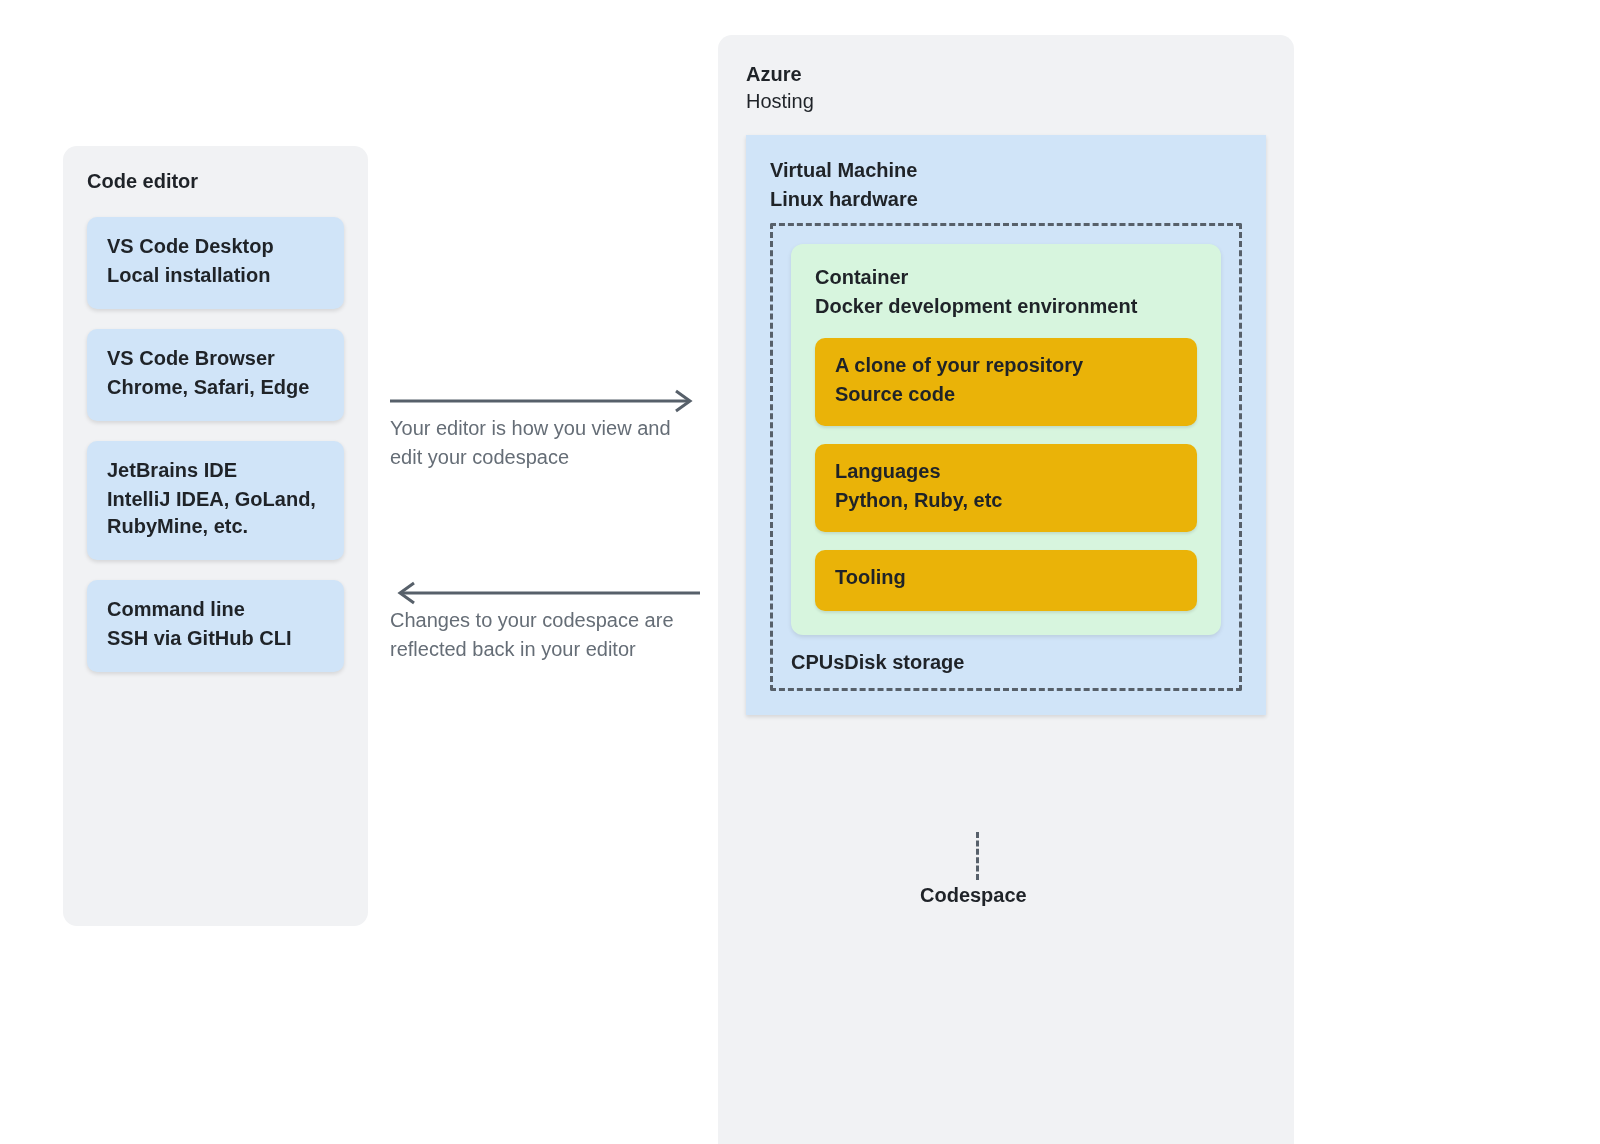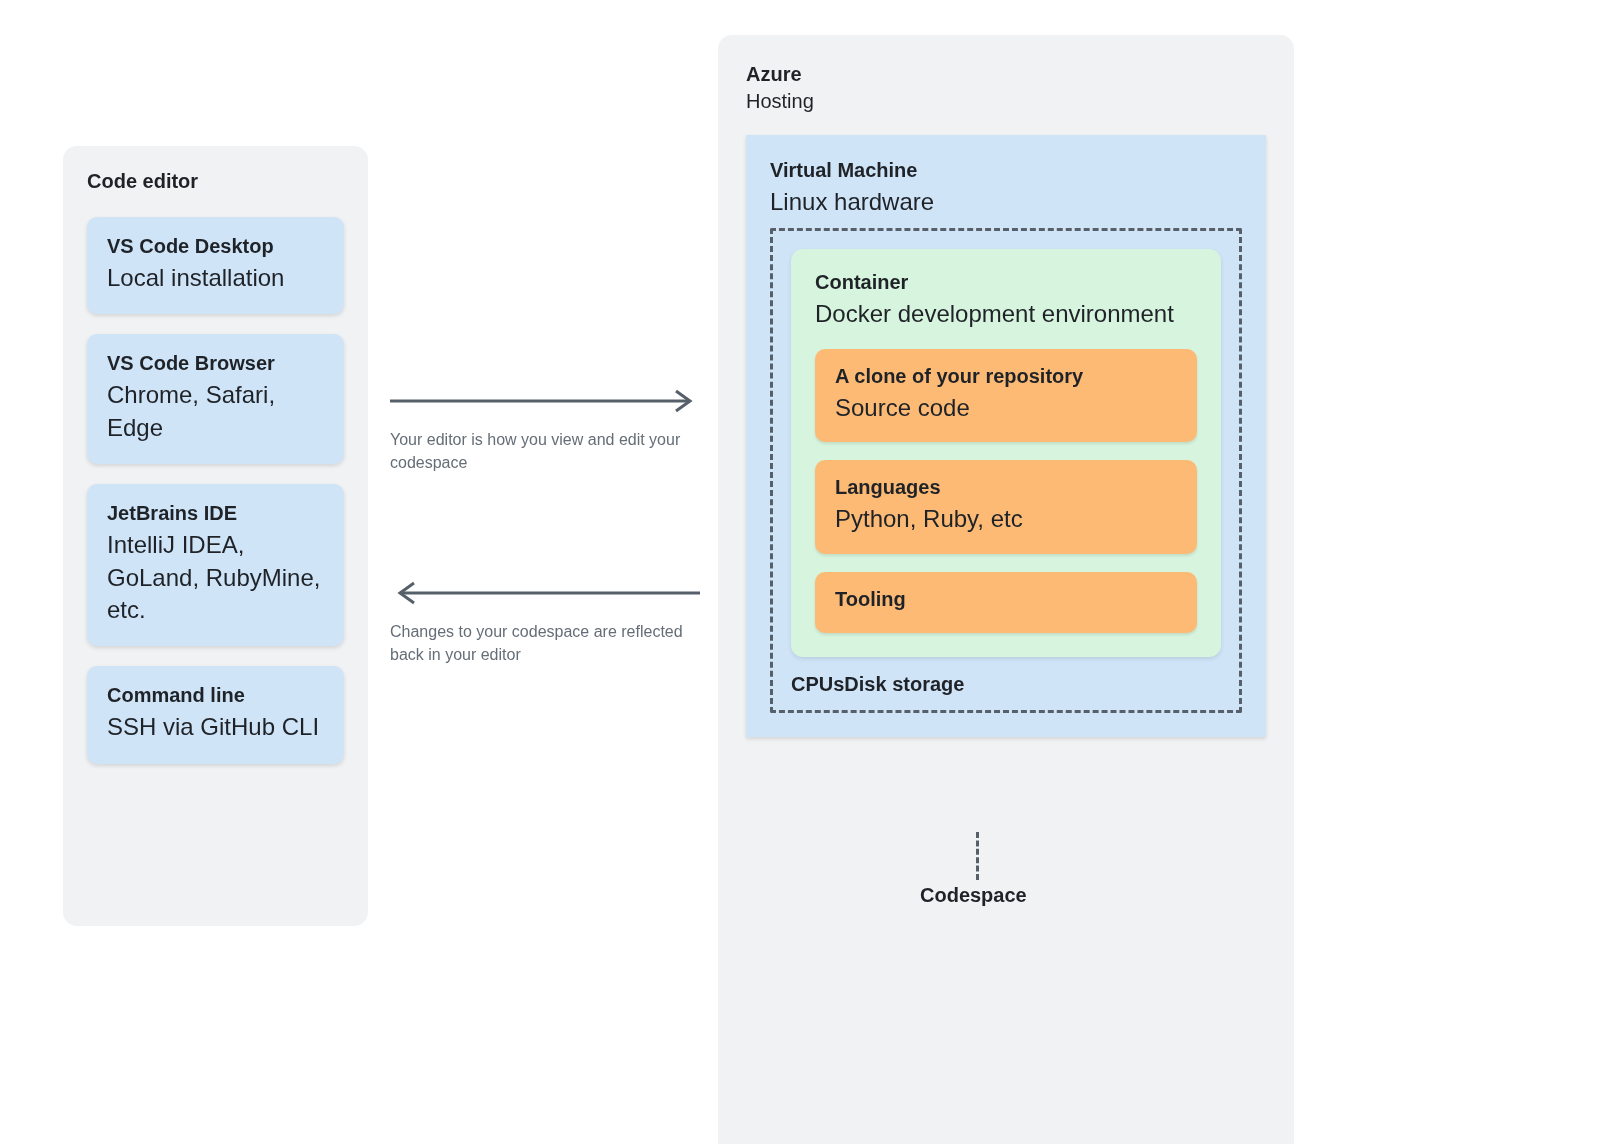--- a/index.html
+++ b/index.html
@@ -50,22 +50,22 @@
     margin-bottom: 20px;
     box-shadow: 0 2px 4px rgba(0,0,0,0.12);
   }
   .card-title {
     font-size: 20px;
     font-weight: 600;
     color: #1f2328;
     margin-bottom: 4px;
   }
   .card-sub {
-    font-size: 24px;
-    font-weight: 400;
+    font-size: 20px;
+    font-weight: 700;
     color: #1f2328;
     line-height: 1.35;
   }
   .vm-box {
     background: #d0e4f8;
     border-radius: 0;
     padding: 24px 24px 24px 24px;
     box-shadow: 0 2px 4px rgba(0,0,0,0.12);
   }
   .dashed-box {
@@ -74,21 +74,21 @@
     padding: 18px 18px 14px 18px;
     margin-top: 10px;
   }
   .container-box {
     background: #d7f5de;
     border-radius: 12px;
     padding: 22px 24px 24px 24px;
     box-shadow: 0 2px 4px rgba(0,0,0,0.10);
   }
   .inner-card {
-    background: #fdba74;
+    background: #eab308;
     border-radius: 10px;
     padding: 16px 20px 18px 20px;
     margin-top: 18px;
     box-shadow: 0 2px 3px rgba(0,0,0,0.10);
   }
   .inner-card:first-of-type { margin-top: 14px; }
   .resources-row {
     display: flex;
     justify-content: flex-start;
     margin-top: 16px;
@@ -125,24 +125,23 @@
   .arrow-line {
     position: relative;
     height: 26px;
   }
   .arrow-line svg {
     width: 310px;
     height: 26px;
     display: block;
   }
   .arrow-caption {
-    font-size: 16px;
+    font-size: 20px;
     color: #656d76;
     line-height: 1.45;
-    margin-top: 14px;
   }
 </style>
 </head>
 <body>
 
 <div class="panel panel-left">
   <div class="panel-title">Code editor</div>
 
   <div class="editor-card">
     <div class="card-title">VS Code Desktop</div>

